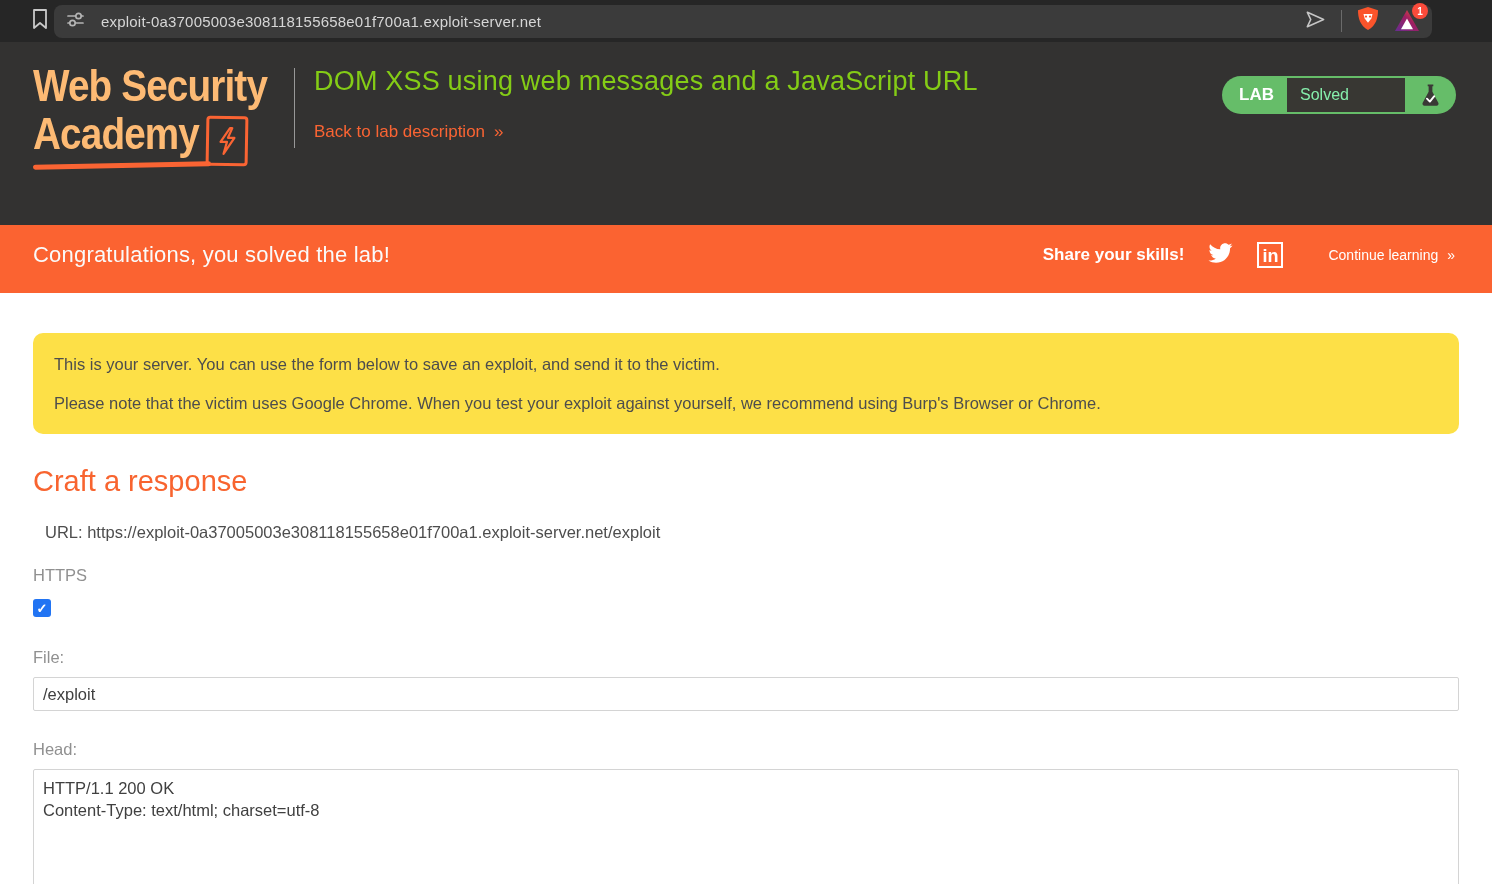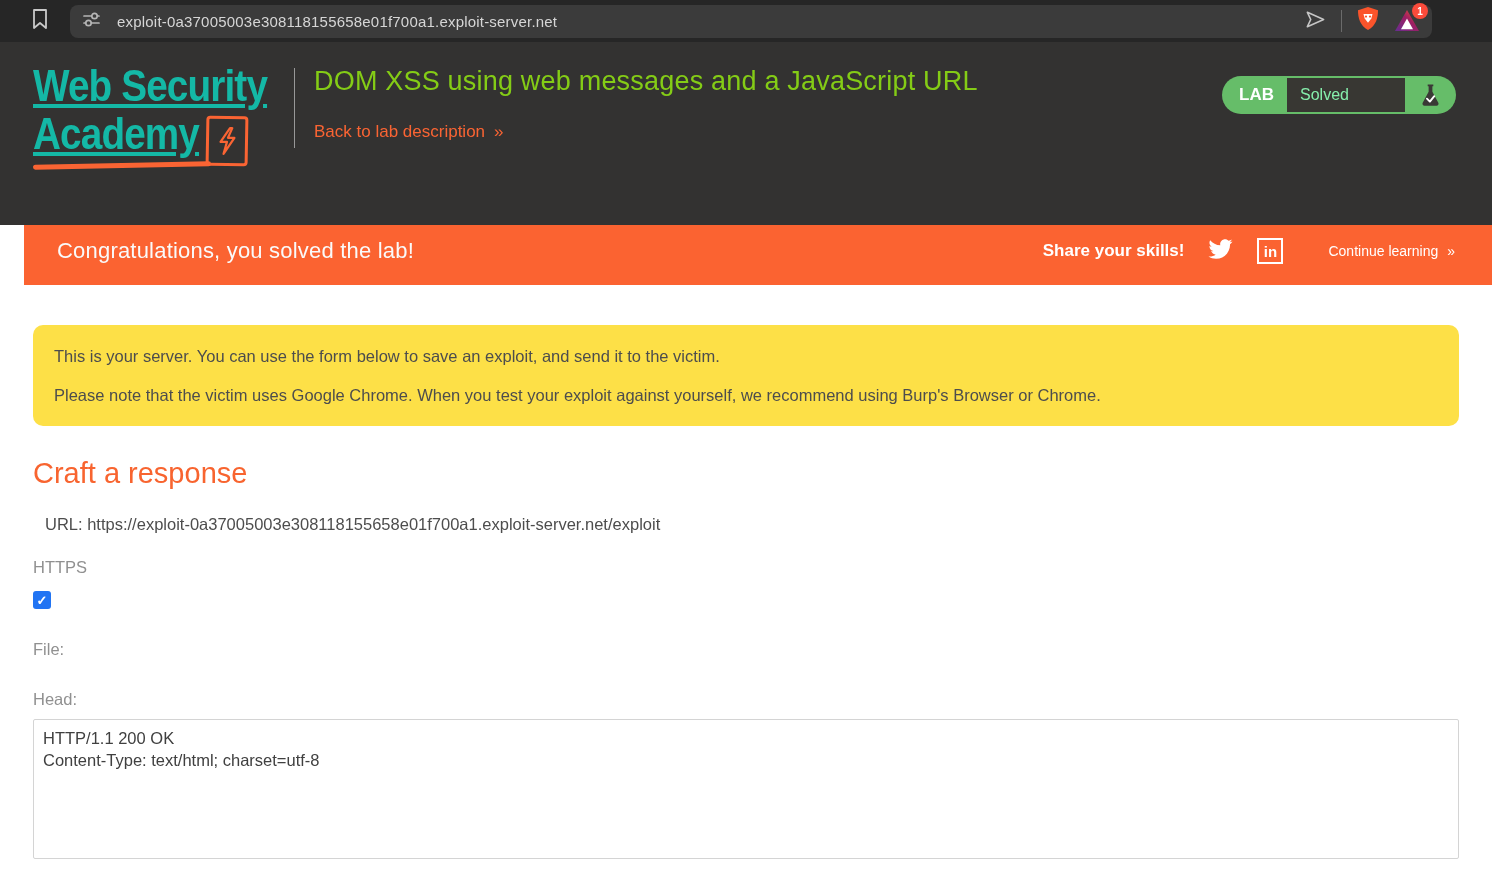--- a/index.html
+++ b/index.html
@@ -8,21 +8,21 @@
     width: 1492px; height: 884px; overflow: hidden;
     background: #ffffff;
     font-family: "Liberation Sans", sans-serif;
     -webkit-font-smoothing: antialiased;
   }
 
   
   .browser-bar {
     height: 42px; background: #262626;
     display: flex; align-items: center;
-    padding: 0 60px 0 30px; gap: 20px;
+    padding: 0 60px 0 30px; gap: 4px;
   }
   .url-bar {
     flex: 1; height: 33px; background: #3b3b3b; border-radius: 8px;
     display: flex; align-items: center; padding: 0 12px; gap: 16px;
   }
   .url-text { color: #d6d6d6; font-size: 15px; flex: 1; letter-spacing: .2px; white-space: nowrap; overflow: hidden; }
   .url-actions { display: flex; align-items: center; gap: 14px; }
   .vdiv-small { width: 1px; height: 22px; background: #6b6b6b; }
   .rewards-wrap { position: relative; width: 26px; height: 24px; }
   .rewards-badge {
@@ -31,21 +31,21 @@
     color: #fff; font-size: 10px; font-weight: bold;
     display: flex; align-items: center; justify-content: center; padding: 0 4px;
   }
 
   
   .page-header {
     height: 183px; background: #333231; position: relative;
     display: flex; align-items: flex-start;
     padding: 20px 36px 0 33px;
   }
-  .logo { width: 259px; position: relative; color: #14b8a6; flex: none; text-decoration: underline; }
+  .logo { width: 259px; position: relative; color: #fdba74; flex: none; }
   .logo-line {
     font-weight: bold; font-size: 44px; line-height: 48px; letter-spacing: -1px;
     transform: scaleX(.88); transform-origin: left; white-space: nowrap;
   }
   .logo-row2 { display: flex; align-items: flex-start; }
   .bolt-box {
     width: 42px; height: 50px; border: 3px solid #fa6433; border-radius: 4px;
     margin-left: -16px; margin-top: 6px;
     display: flex; align-items: center; justify-content: center;
     transform: rotate(1deg); background: transparent; flex: none;
@@ -70,30 +70,30 @@
   .lab-label { color: #fff; font-weight: bold; font-size: 17px; padding: 0 13px 0 17px; }
   .lab-status {
     background: #383733; color: #86efac; font-size: 16px;
     height: 34px; margin: 2px 0; width: 118px;
     display: flex; align-items: center; padding: 0 13px;
   }
   .lab-flask { width: 51px; display: flex; align-items: center; justify-content: center; }
 
   
   .banner {
-    height: 60px; background: #fb6331; color: #fff;
-    display: flex; align-items: center; padding: 0 36px 9px 33px; margin-left: 24px;
+    height: 68px; background: #fb6331; color: #fff;
+    display: flex; align-items: center; padding: 0 36px 9px 33px;
   }
   .congrats { font-size: 22px; color: #fafafa; flex: 1; letter-spacing: .2px; }
   .banner-right { display: flex; align-items: center; gap: 23px; }
   .share-label { font-weight: bold; font-size: 17px; }
   .li-icon {
     width: 26px; height: 26px; border: 2px solid #fff; border-radius: 0;
     display: flex; align-items: flex-end; justify-content: center;
-    color: #fff; font-weight: bold; font-size: 15px; line-height: 20px;
+    color: #fff; font-weight: bold; font-size: 18px; line-height: 20px;
   }
   .continue-link { margin-left: 22px; font-size: 14px; color: #fff; text-decoration: none; cursor: pointer; }
 
   
   .content { padding: 0 33px; }
   .notice {
     margin-top: 40px; background: #fde047; border-radius: 10px;
     padding: 19px 21px; color: #4d4d4d; font-size: 16.5px;
   }
   .notice p { margin: 0; line-height: 24px; }
@@ -234,17 +234,18 @@
   <h2 class="craft-heading">Craft a response</h2>
 
   <p class="url-line">URL: https://exploit-0a37005003e308118155658e01f700a1.exploit-server.net/exploit</p>
 
   <span class="field-label label-https">HTTPS</span>
   <div class="checkbox">
     <span>✓</span>
   </div>
 
   <label class="field-label label-file">File:</label>
+  <input class="text-input" type="text" value="/exploit" style="">
 
   <label class="field-label label-head">Head:</label>
   <textarea class="text-area" style="">HTTP/1.1 200 OK
 Content-Type: text/html; charset=utf-8</textarea>
 </div>
 
 </body></html>

